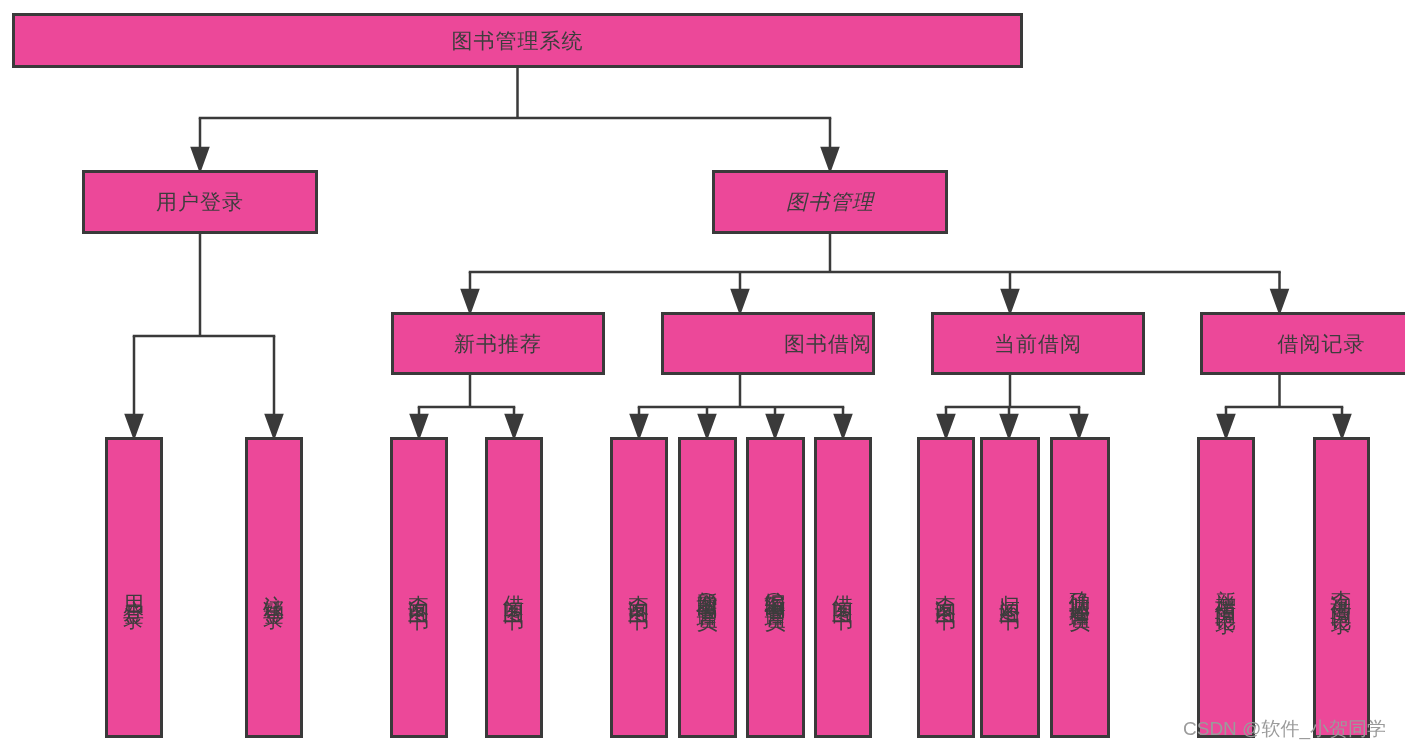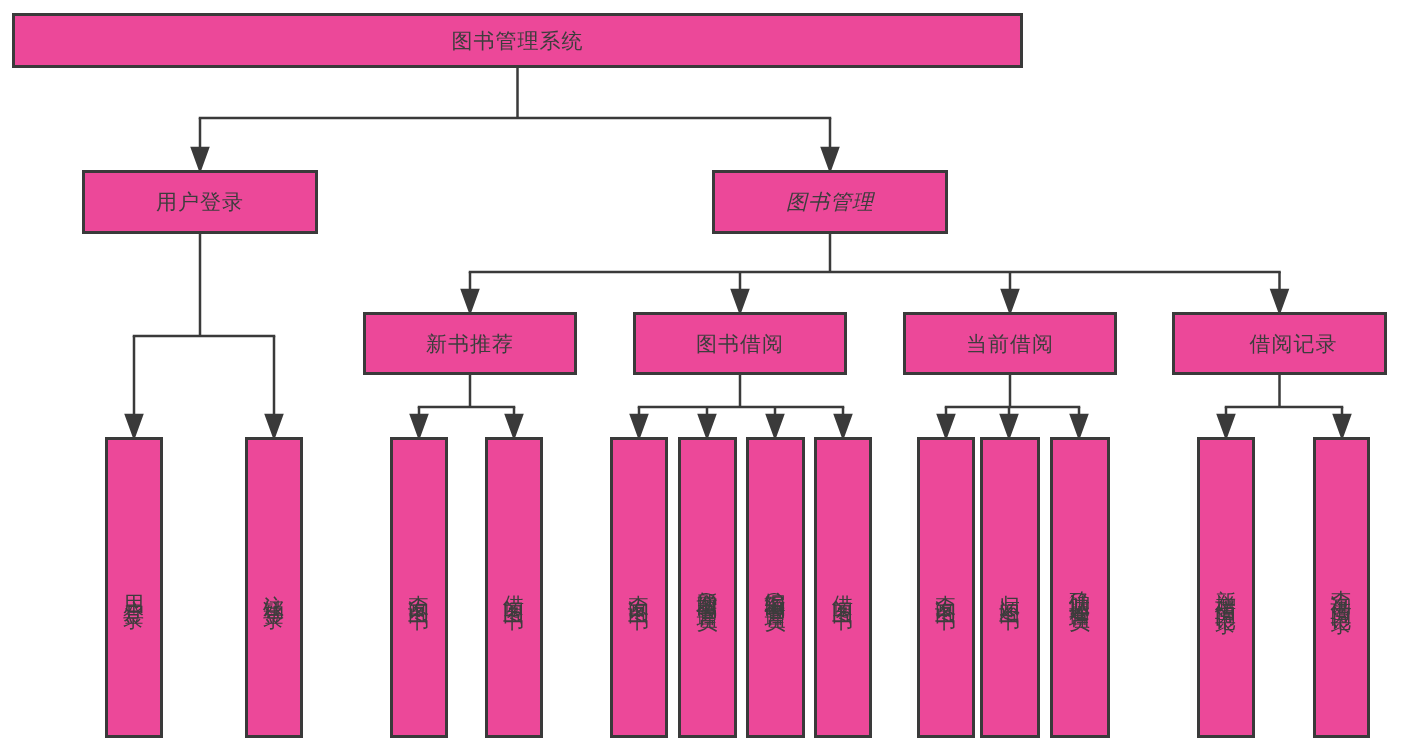--- a/index.html
+++ b/index.html
@@ -20,21 +20,21 @@
     position:absolute;
     box-sizing:border-box;
     background:#ec4899;
     border:3px solid var(--line);
     display:flex;align-items:center;justify-content:center;
     color:var(--text);
   }
   .hlabel{font-size:21px;letter-spacing:1px;white-space:nowrap;}
   .root{left:12px;top:13px;width:1011px;height:55px;}
   .lvl2{top:170px;width:236px;height:64px;}
-  .lvl3{top:312px;width:214px;height:63px;}
+  .lvl3{top:312px;width:214px;height:63px;margin-left:28px;}
   .leaf{top:437px;width:58px;height:301px;}
   .vlabel{
     writing-mode:vertical-rl;
     text-orientation:mixed;
     font-size:21px;
     letter-spacing:5px;
     line-height:1;
     white-space:nowrap;
   }
   .watermark{
@@ -120,21 +120,21 @@
   <div class="node lvl2" style="left:82px;">
     <span class="hlabel">用户登录</span>
   </div>
   <div class="node lvl2" style="left:712px;font-style:italic;">
     <span class="hlabel">图书管理</span>
   </div>
 
   <div class="node lvl3" style="left:363px;">
     <span class="hlabel">新书推荐</span>
   </div>
-  <div class="node lvl3" style="left:633px;">
+  <div class="node lvl3" style="left:633px;justify-content:flex-end;">
     <span class="hlabel">图书借阅</span>
   </div>
   <div class="node lvl3" style="left:903px;">
     <span class="hlabel">当前借阅</span>
   </div>
   <div class="node lvl3" style="left:1172px;width:215px;padding-left:28px;">
     <span class="hlabel">借阅记录</span>
   </div>
 
   <div class="node leaf" style="left:105px;">
@@ -174,14 +174,15 @@
     <span class="vlabel" style="letter-spacing:3px;">确认归还（管理员）</span>
   </div>
 
   <div class="node leaf" style="left:1197px;">
     <span class="vlabel">新增借阅记录</span>
   </div>
   <div class="node leaf" style="left:1313px;width:57px;">
     <span class="vlabel">查询借阅记录</span>
   </div>
 
+  <div class="watermark">CSDN @软件_小贺同学</div>
 
 </div>
 
 </body></html>

